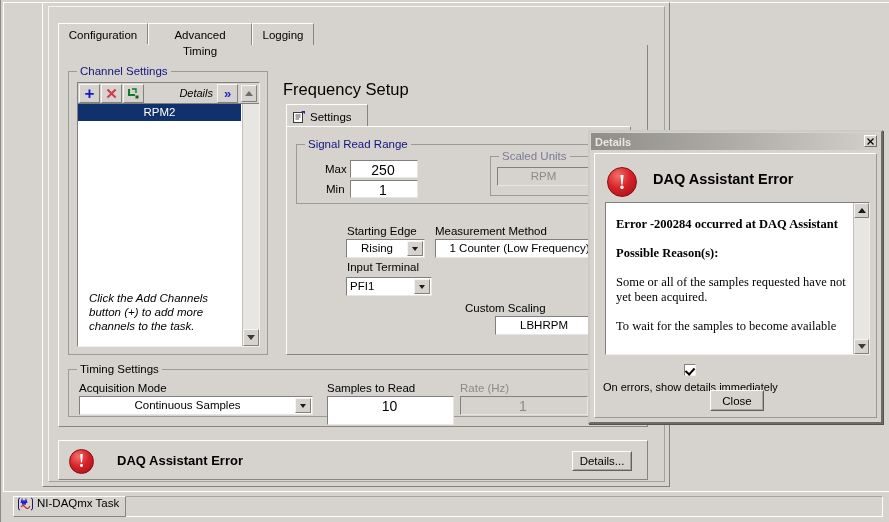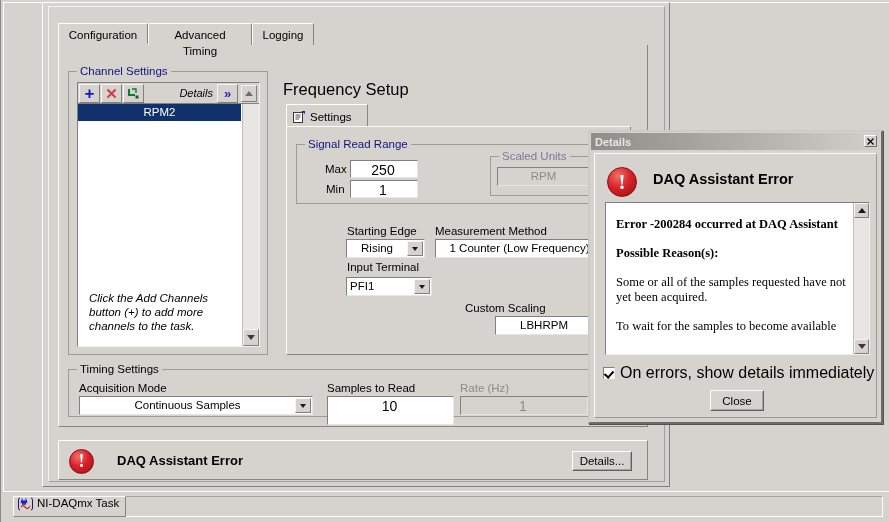--- a/index.html
+++ b/index.html
@@ -380,21 +380,21 @@
   .dlg-vscroll .sb {
     position: absolute; left: 0; width: 15px; height: 15px;
     background: #d6d3ce;
     border: 1px solid #f6f4f0;
     border-right-color: #808080; border-bottom-color: #808080;
     display: flex; align-items: center; justify-content: center;
   }
   .chk-row {
     position: absolute; left: 8px; top: 210px;
     display: flex; align-items: center; gap: 5px;
-    font-size: 16px; color: #000;
+    font-size: 11px; color: #000; flex-direction: column;
   }
   .chkbox {
     width: 12px; height: 12px; background: #ffffff;
     border: 1px solid #808080;
     border-right-color: #f0eeea; border-bottom-color: #f0eeea;
     position: relative;
   }
   .chkbox::after {
     content: "";
     position: absolute; left: 2px; top: 1px;

